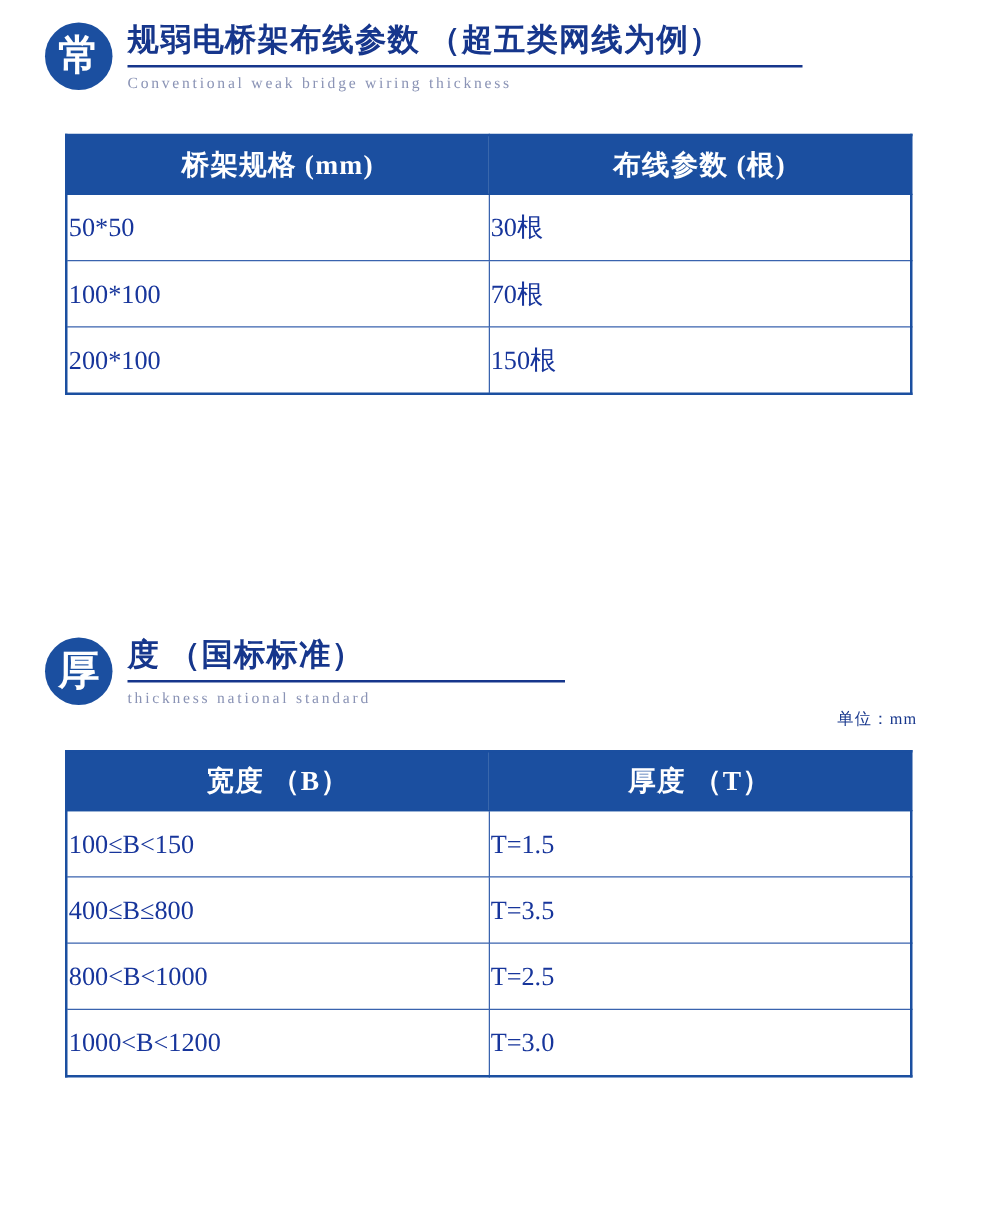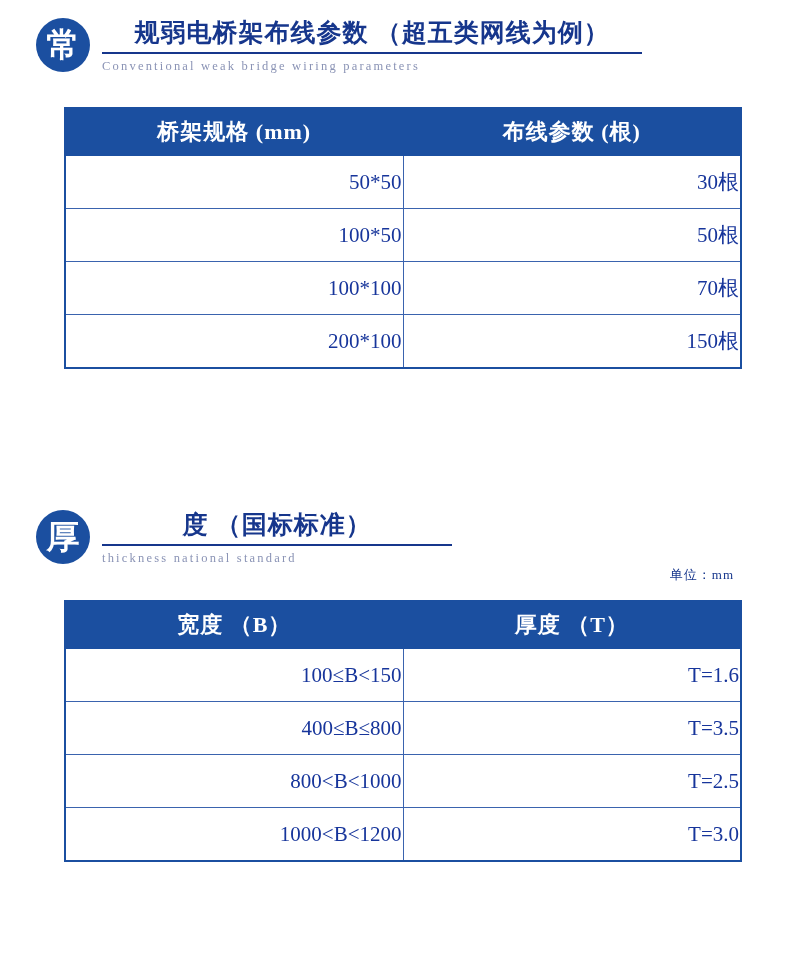--- a/index.html
+++ b/index.html
@@ -43,21 +43,20 @@
     margin-left: 12px;
     padding-top: 2px;
   }
   .head-cn {
     font-size: 25px;
     font-weight: bold;
     color: #16368c;
     letter-spacing: 1px;
     white-space: nowrap;
     line-height: 30px;
-    text-align: center;
   }
   .head-rule {
     height: 2px;
     background: #16368c;
     margin-top: 4px;
   }
   .head-en {
     font-size: 12.5px;
     color: #8a93b5;
     letter-spacing: 2.2px;
@@ -81,39 +80,39 @@
   #section2-head .head-rule { width: 350px; }
 
   
   table {
     border-collapse: collapse;
     table-layout: fixed;
   }
   table.data {
     position: absolute;
     width: 676px;
-    left: 64px;
+    left: 52px;
     border: 2px solid #1b4fa0;
     padding-left: 28px;
   }
   table.data th {
     background: #1b4fa0;
     color: #ffffff;
     font-size: 22px;
     font-weight: bold;
     height: 44px;
     border: 1px solid #1b4fa0;
     font-family: "Liberation Serif", serif;
     letter-spacing: 1px;
   }
   table.data td {
     border: 1px solid #3a63ae;
     color: #17359b;
     font-size: 21px;
-    text-align: right;
+    text-align: left;
     height: 50px;
     font-family: "Liberation Serif", serif;
   }
   table.data col.c1 { width: 338px; }
   table.data col.c2 { width: 338px; }
 
   #table1 { top: 107px; }
   #table2 { top: 600px; border-radius: 20px; }
 
   .unit-note {
@@ -129,43 +128,39 @@
 </head>
 <body>
 
 <div class="page">
 
   <div class="section-head" id="section1-head">
     <div class="badge">常</div>
     <div class="head-text">
       <div class="head-cn">规弱电桥架布线参数 （超五类网线为例）</div>
       <div class="head-rule"></div>
-      <div class="head-en">Conventional weak bridge wiring parameters</div>
+      <div class="head-en">Conventional weak bridge wiring thickness</div>
     </div>
   </div>
 
   <table class="data" id="table1">
     <colgroup>
         <col class="c1">
         <col class="c2">
       </colgroup>
     <thead>
       <tr>
         <th>桥架规格 (mm)</th>
         <th>布线参数 (根)</th>
       </tr>
     </thead>
     <tbody>
       <tr>
         <td>50*50</td>
         <td>30根</td>
-      </tr>
-      <tr>
-        <td>100*50</td>
-        <td>50根</td>
       </tr>
       <tr>
         <td>100*100</td>
         <td>70根</td>
       </tr>
       <tr>
         <td>200*100</td>
         <td>150根</td>
       </tr>
     </tbody>
@@ -189,21 +184,21 @@
       </colgroup>
     <thead>
       <tr>
         <th>宽度 （B）</th>
         <th>厚度 （T）</th>
       </tr>
     </thead>
     <tbody>
       <tr>
         <td>100≤B&lt;150</td>
-        <td>T=1.6</td>
+        <td>T=1.5</td>
       </tr>
       <tr>
         <td>400≤B≤800</td>
         <td>T=3.5</td>
       </tr>
       <tr>
         <td>800&lt;B&lt;1000</td>
         <td>T=2.5</td>
       </tr>
       <tr>

